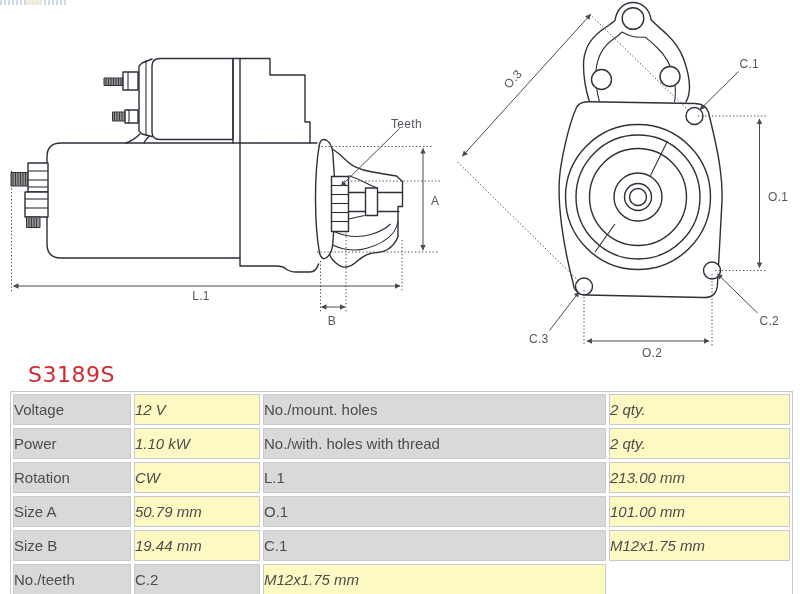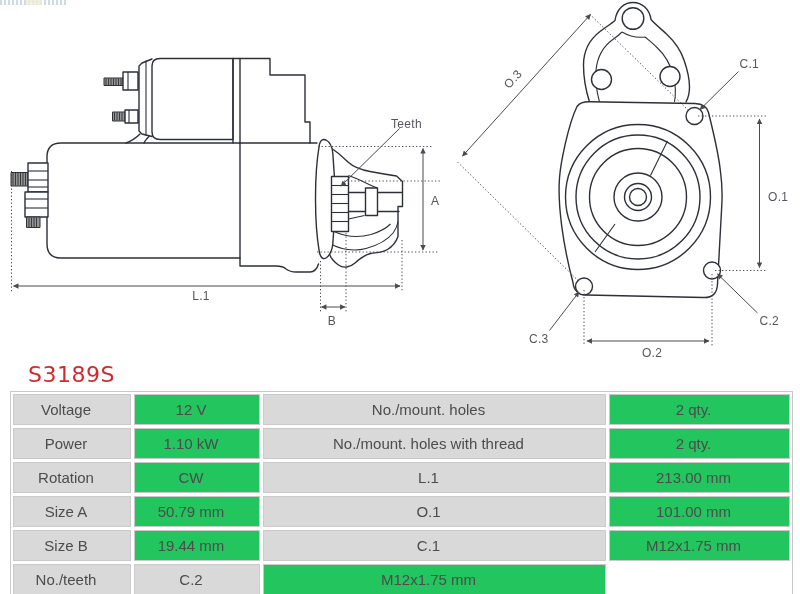--- a/index.html
+++ b/index.html
@@ -4,23 +4,23 @@
 <style>
   html,body{margin:0;padding:0;background:#fff;width:800px;height:594px;overflow:hidden;}
   body{font-family:"DejaVu Sans","Liberation Sans",sans-serif;position:relative;}
   #watermark{position:absolute;left:0;top:0;width:66px;height:5px;opacity:.55;
     background:repeating-linear-gradient(90deg,#a9bcd4 0 2px,#ffffff 2px 4px);}
   #watermark .tan{position:absolute;left:26px;top:0;width:16px;height:5px;background:#e9dcbf;opacity:.8;}
   #drawing{position:absolute;left:0;top:0;}
   #partnum{position:absolute;left:28px;top:362px;font-size:22px;color:#d2292e;letter-spacing:.5px;}
   #spec{position:absolute;left:10px;top:391px;width:777px;background:#fff;border:1px solid #c9c9c9;
     display:grid;grid-template-columns:118px 126px 343px auto;gap:3px;padding:2px;}
-  .cell{height:29px;line-height:29px;text-align:center;padding-right:12px;font-size:15px;color:#4c4c4c;white-space:nowrap;overflow:hidden;font-family:"Liberation Sans",sans-serif;}
+  .cell{height:29px;line-height:29px;text-align:left;padding-right:12px;font-size:15px;color:#4c4c4c;white-space:nowrap;overflow:hidden;font-family:"Liberation Sans",sans-serif;}
   .lab{background:#d9d9d9;border:1px solid #cbcbcb;}
-  .val{background:#22c55e;border:1px solid #c9c9c9;}
+  .val{background:#fef9c3;border:1px solid #c9c9c9;font-style:italic;}
   svg text{font-family:"Liberation Sans",sans-serif;font-size:12px;fill:#55555d;letter-spacing:.3px;}
   .oln{fill:none;stroke:#2d3039;stroke-width:1.4;stroke-linejoin:round;stroke-linecap:round;}
   .olnf{fill:#ffffff;stroke:#2d3039;stroke-width:1.4;stroke-linejoin:round;}
   .thin{fill:none;stroke:#2d3039;stroke-width:1.1;}
   .dim{fill:none;stroke:#4a4a50;stroke-width:1;}
   .dot{fill:none;stroke:#4a4a50;stroke-width:1;stroke-dasharray:1.3 2.2;}
   .gray{fill:#949494;stroke:#2d3039;stroke-width:1;}
   .hatch{stroke:#3a3a3a;stroke-width:1;}
 </style>
 </head>
@@ -190,21 +190,21 @@
 
 <div id="partnum">S3189S</div>
 
 <div id="spec">
     <div class="cell lab">Voltage</div>
     <div class="cell val">12 V</div>
     <div class="cell lab">No./mount. holes</div>
     <div class="cell val">2 qty.</div>
     <div class="cell lab">Power</div>
     <div class="cell val">1.10 kW</div>
-    <div class="cell lab">No./mount. holes with thread</div>
+    <div class="cell lab">No./with. holes with thread</div>
     <div class="cell val">2 qty.</div>
     <div class="cell lab">Rotation</div>
     <div class="cell val">CW</div>
     <div class="cell lab">L.1</div>
     <div class="cell val">213.00 mm</div>
     <div class="cell lab">Size A</div>
     <div class="cell val">50.79 mm</div>
     <div class="cell lab">O.1</div>
     <div class="cell val">101.00 mm</div>
     <div class="cell lab">Size B</div>

